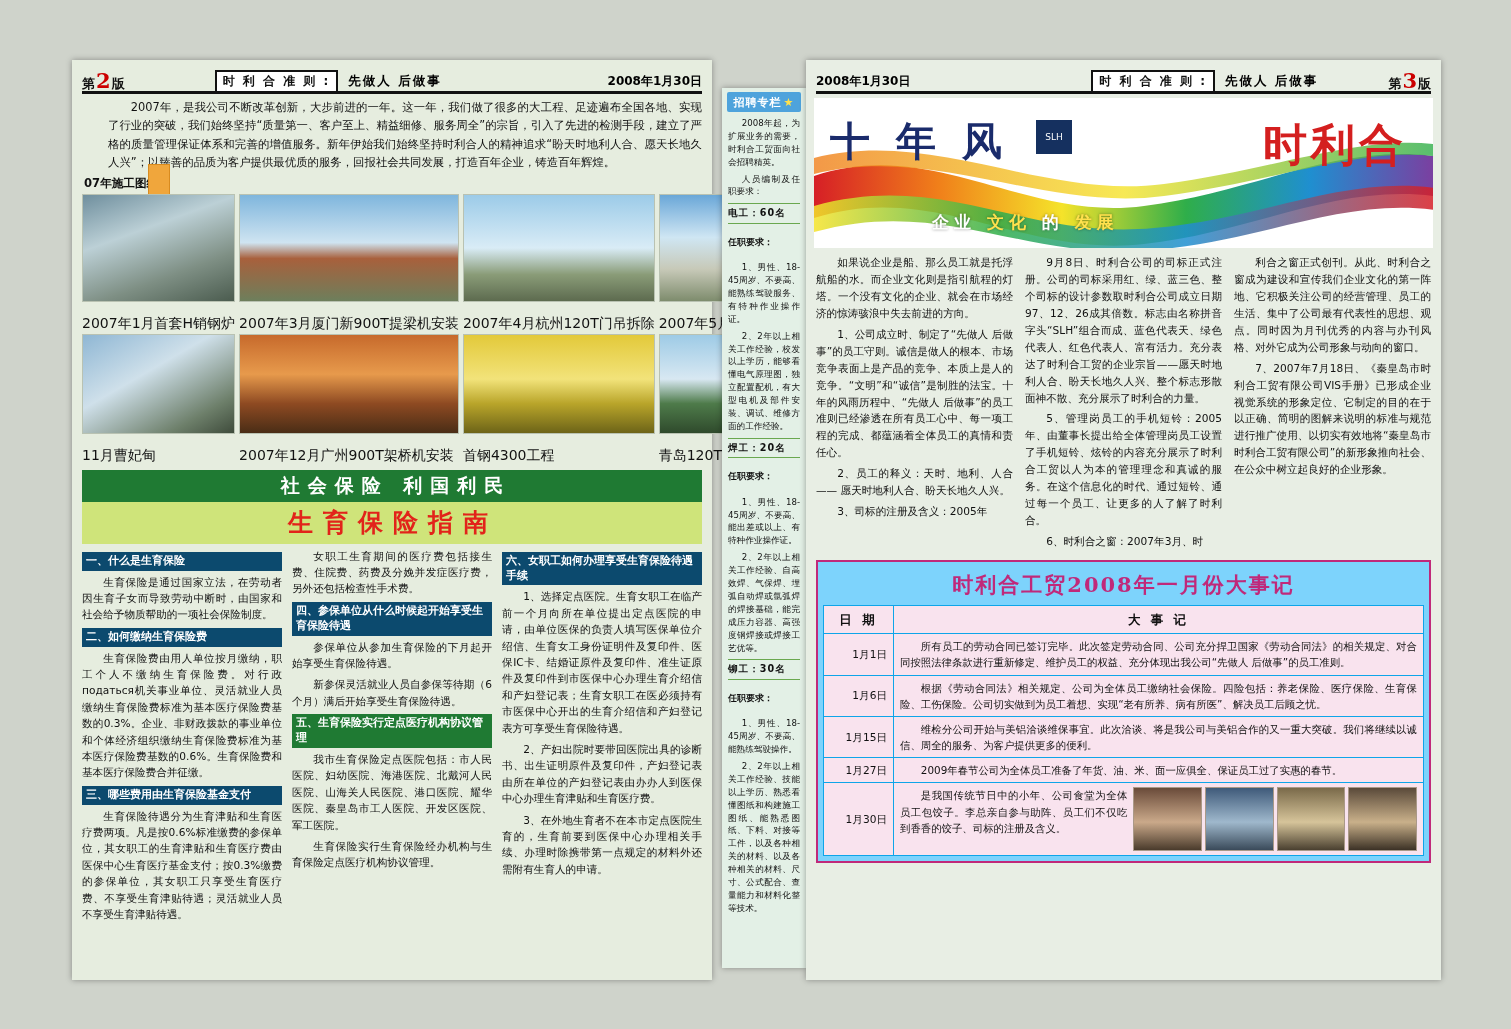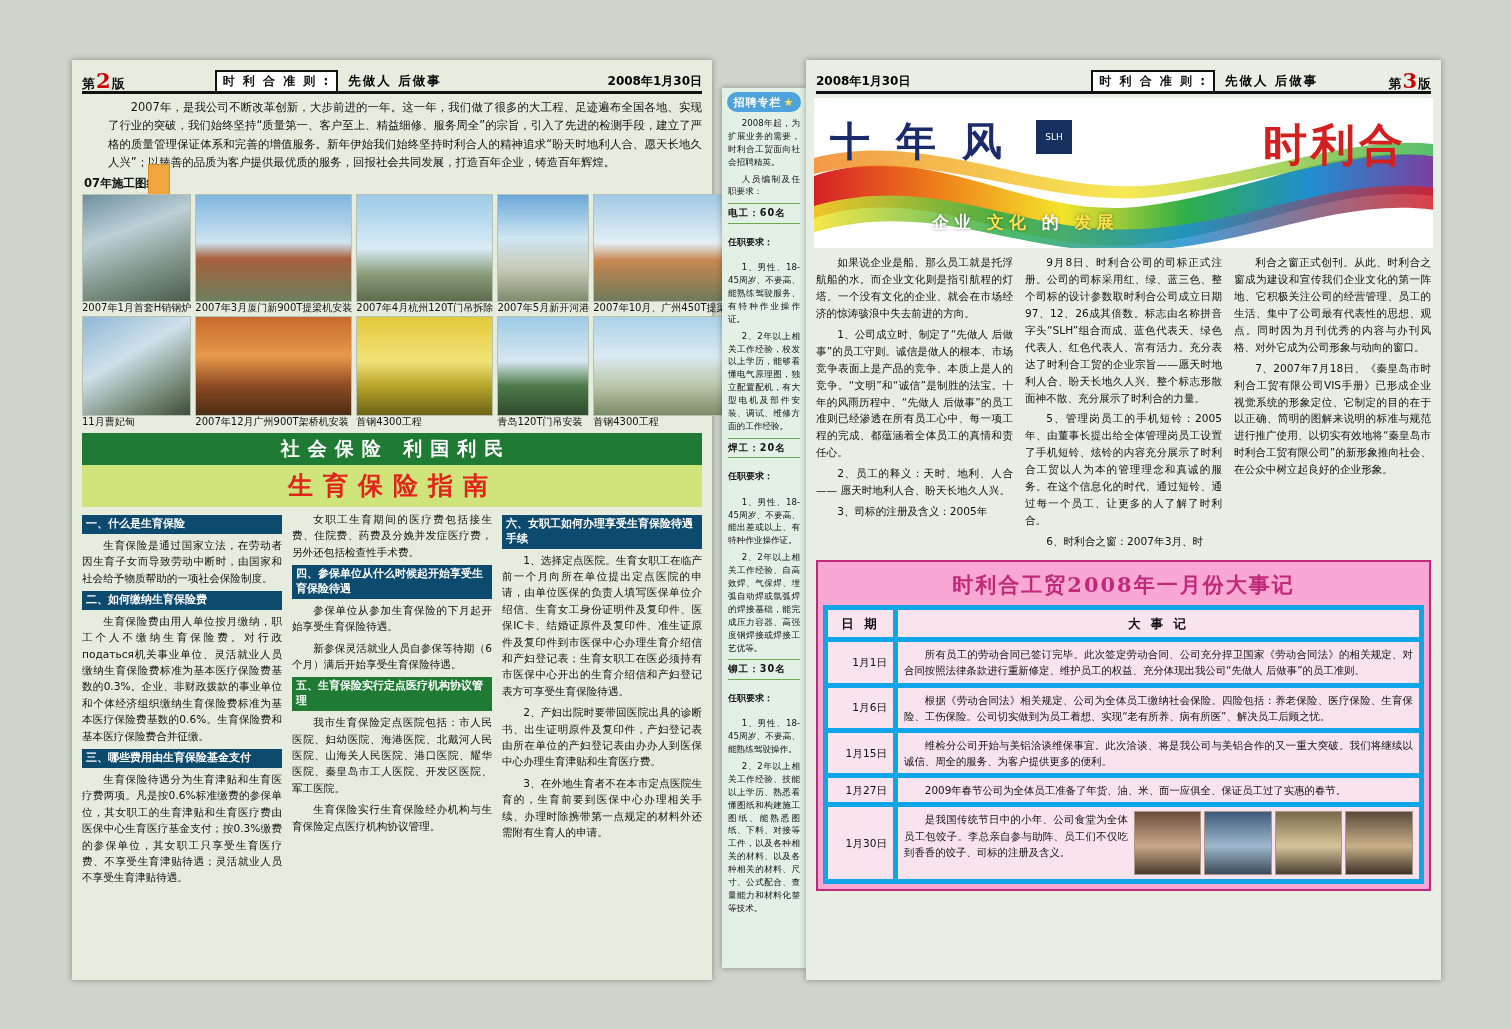--- a/index.html
+++ b/index.html
@@ -61,21 +61,21 @@
     font-size:11.6px; font-weight:bold; margin:2px 0 3px 2px; color:#111;
   }
   .photo-grid {
     display:grid; grid-template-columns:repeat(5,1fr); gap:3px 4px;
   }
   .ph { position:relative; }
   .ph .img {
     height:108px; border:1px solid #b9c2b2; background:#9fb0a4;
   }
   .ph .cap {
-    font-size:10px; color:#111; margin-top:0; line-height:1.1;
+    font-size:14px; color:#111; margin-top:14px; line-height:1.1;
     white-space:nowrap; overflow:hidden;
   }
   .ph.row2 .img { height:100px; }
 
   
   .img.i1  { background:linear-gradient(160deg,#6f8f9e 0%,#bcd0d6 35%,#7e8f84 70%,#4b5c4f 100%); }
   .img.i2  { background:linear-gradient(180deg,#7fb6dd 0%,#cfe4f1 45%,#a8603c 60%,#6d7f5c 100%); }
   .img.i3  { background:linear-gradient(180deg,#9ccbe8 0%,#d9ecf6 50%,#8a9c78 75%,#5d6b4f 100%); }
   .img.i4  { background:linear-gradient(180deg,#6aa7d8 0%,#cfe6f3 40%,#c7c9b8 70%,#7e8c6d 100%); }
   .img.i5  { background:linear-gradient(180deg,#9fc9e4 0%,#e6f0f6 45%,#c8864f 62%,#6e7a5b 100%); }
@@ -107,21 +107,21 @@
     padding:2px 4px; margin:4px 0 3px 0; line-height:1.35;
   }
   .sec-h.green { background:#1f7a33; }
   .p { margin:0 0 5px 0; text-indent:2em; text-align:justify; }
 
   
   .mid-tag {
     position:relative; margin:4px 5px 2px 5px; height:20px;
     background:#4ea3dc; color:#fff; font-size:11px; font-weight:bold;
     display:flex; align-items:center; justify-content:center; letter-spacing:1px;
-    border-radius:10px;
+    border-radius:2px;
   }
   .mid-tag .star { color:#ffe14d; margin-left:2px; }
   .mid-body { padding:3px 6px 6px 6px; font-size:8.6px; line-height:1.5; color:#111; }
   .mid-body .p { text-indent:1.6em; margin:0 0 4px 0; }
   .mid-h {
     border-top:1px solid #6aa84f; border-bottom:1px solid #6aa84f;
     font-weight:bold; font-size:9.6px; padding:2px 0; margin:5px 0 3px 0;
     letter-spacing:1px;
   }
   .mid-sub { font-weight:bold; font-size:9px; margin:12px 0; }
@@ -155,30 +155,30 @@
     position:absolute; left:0; right:0; bottom:0; height:112px;
   }
   .rp-cols {
     display:grid; grid-template-columns:1fr 1fr 1fr; gap:9px 12px;
     padding:6px 10px 0 10px; font-size:10.6px; line-height:1.6; color:#111;
   }
   .rp-cols .p { text-indent:2em; margin:0 0 4px 0; text-align:justify; }
 
   
   .ev-wrap {
-    margin:6px 10px 8px 10px; border:2px solid #c0297a; background:#f9a8d4;
+    margin:6px 10px 8px 10px; border:2px solid #c0297a; background:#7dd3fc;
     padding:5px;
   }
   .ev-title {
     text-align:center; color:#c0297a; font-weight:bold; font-size:21px;
     letter-spacing:2px; padding:4px 0 6px 0; font-family:"DejaVu Serif", serif;
   }
   table.ev { width:100%; border-collapse:collapse; background:#f9e3ee; }
   table.ev th, table.ev td {
-    border:5px solid #0ea5e9; padding:4px 6px; font-size:10.4px;
+    border:1px solid #0ea5e9; padding:4px 6px; font-size:10.4px;
     color:#111; vertical-align:middle; line-height:1.55;
   }
   table.ev th { font-weight:bold; font-size:12.5px; letter-spacing:3px; text-align:center; }
   table.ev td.d { text-align:right; width:70px; white-space:nowrap; font-size:10.6px; }
   table.ev td.t { text-indent:2em; text-align:justify; }
   .ev-photos { display:grid; grid-template-columns:repeat(4,1fr); gap:3px; }
   .ev-photos .img { height:64px; border:1px solid #a98; }
   .ev-photos .e1 { background:linear-gradient(180deg,#6a4b3a,#caa98a 55%,#4a3b2c); }
   .ev-photos .e2 { background:linear-gradient(180deg,#3f5a7a,#9fb8cc 55%,#3a4a5a); }
   .ev-photos .e3 { background:linear-gradient(180deg,#7a6a4a,#d6c49a 55%,#4a4030); }

